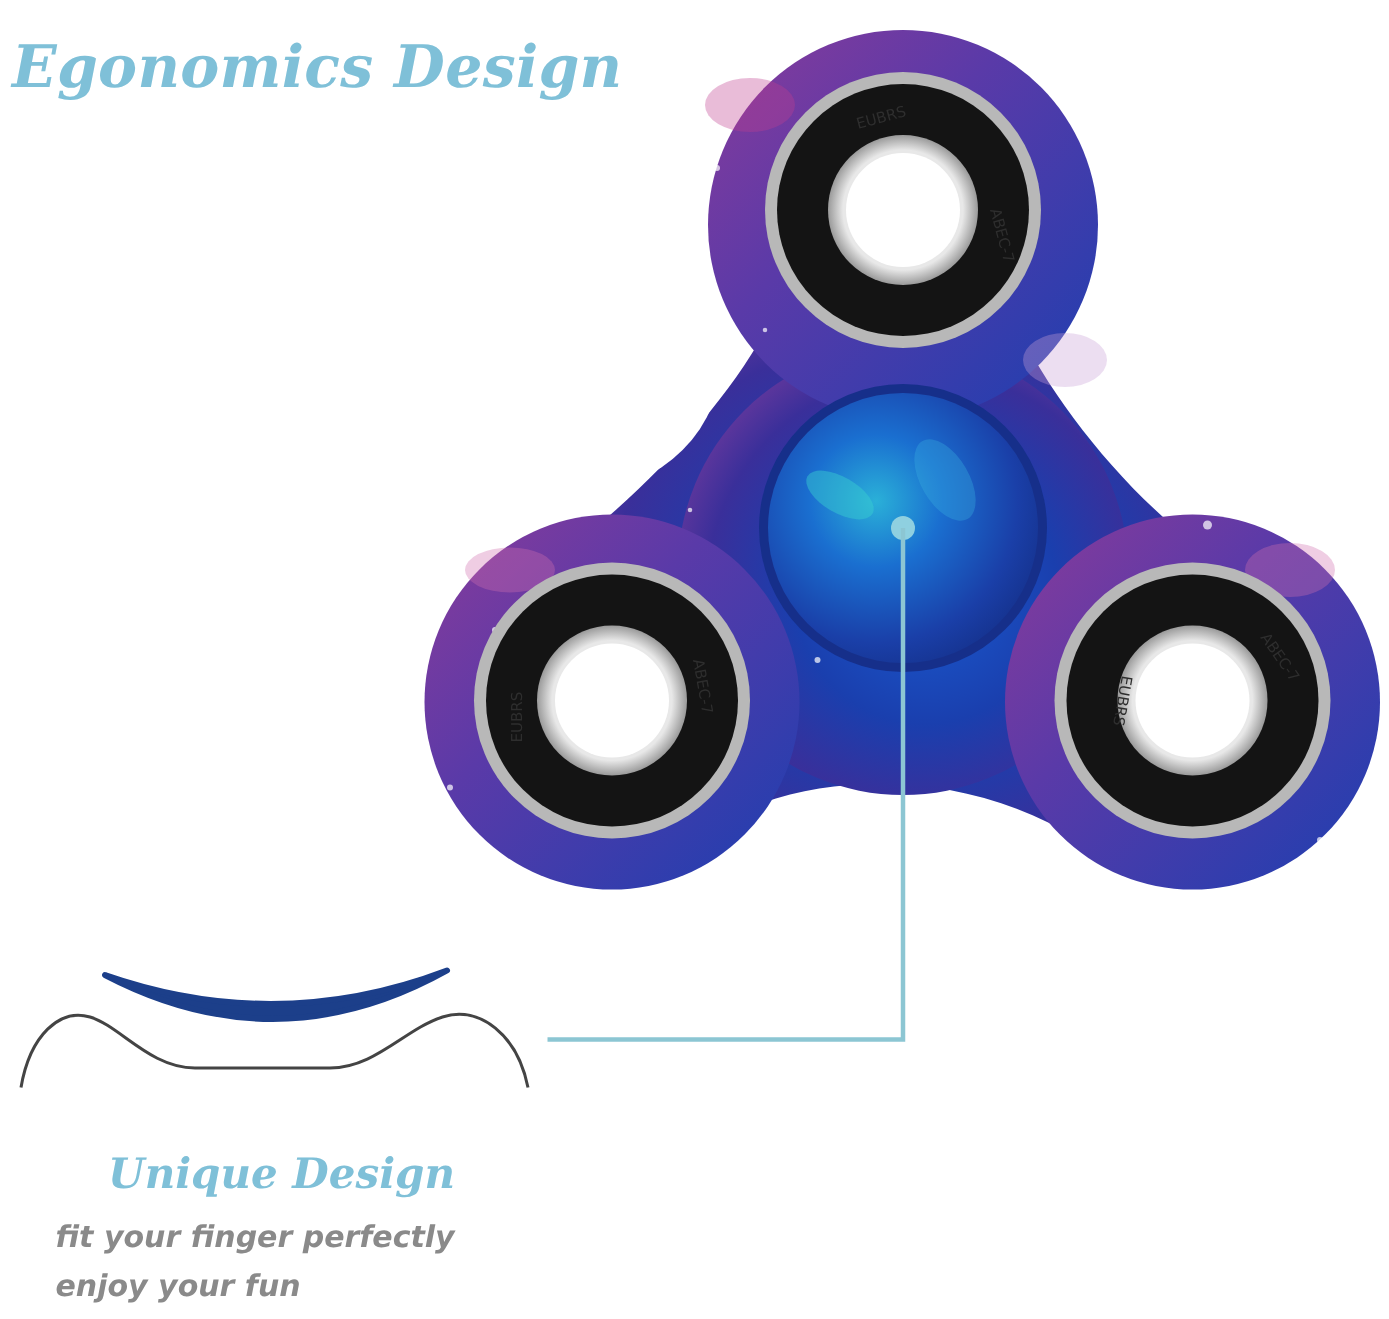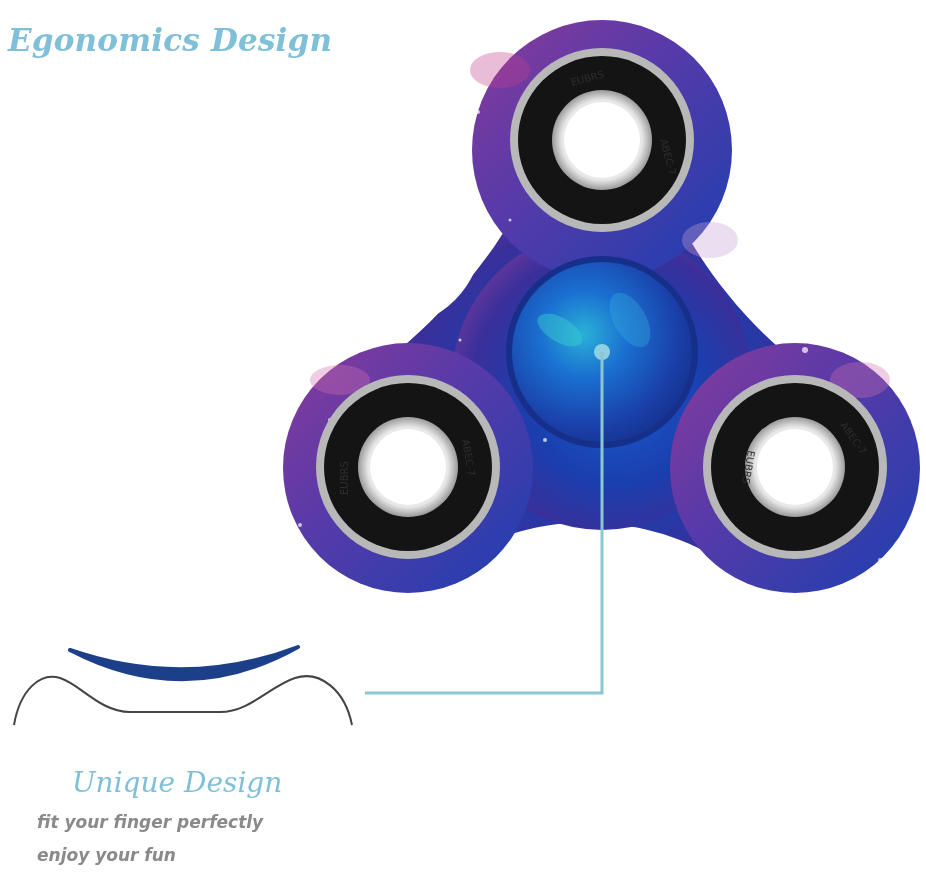--- a/index.html
+++ b/index.html
@@ -1,31 +1,31 @@
 <!DOCTYPE html>
 <html><head>
   <meta charset="utf-8">
   <style>
     html, body { margin: 0; padding: 0; background: #ffffff; }
     body { width: 926px; height: 879px; position: relative; overflow: hidden; font-family: "DejaVu Serif", serif; }
     .title {
       position: absolute; left: 8px; top: 22px;
       font-family: "DejaVu Serif", serif; font-weight: bold; font-style: italic;
-      font-size: 31px; color: #7fc0d8; letter-spacing: 0.2px; white-space: nowrap;
+      font-size: 39px; color: #7fc0d8; letter-spacing: 0.2px; white-space: nowrap;
     }
     .spinner-wrap { position: absolute; left: 0; top: 0; width: 926px; height: 879px; }
     .caption-title {
       position: absolute; left: 72px; top: 766px;
-      font-family: "DejaVu Serif", serif; font-weight: normal; font-style: italic;
+      font-family: "DejaVu Serif", serif; font-weight: bold; font-style: italic;
       font-size: 28px; color: #7fc0d8; white-space: nowrap;
     }
     .caption-line {
       position: absolute; left: 37px;
       font-family: "DejaVu Sans", sans-serif; font-weight: bold; font-style: italic;
-      font-size: 17px; color: #8a8a8a; white-space: nowrap;
+      font-size: 20px; color: #8a8a8a; white-space: nowrap;
     }
     .caption-line.l1 { top: 812px; }
     .caption-line.l2 { top: 845px; }
   </style>
 </head>
 <body>
 
 <div class="title">Egonomics Design</div>
 
 <svg class="spinner-wrap" width="926" height="879" viewBox="0 0 926 879" xmlns="http://www.w3.org/2000/svg">

